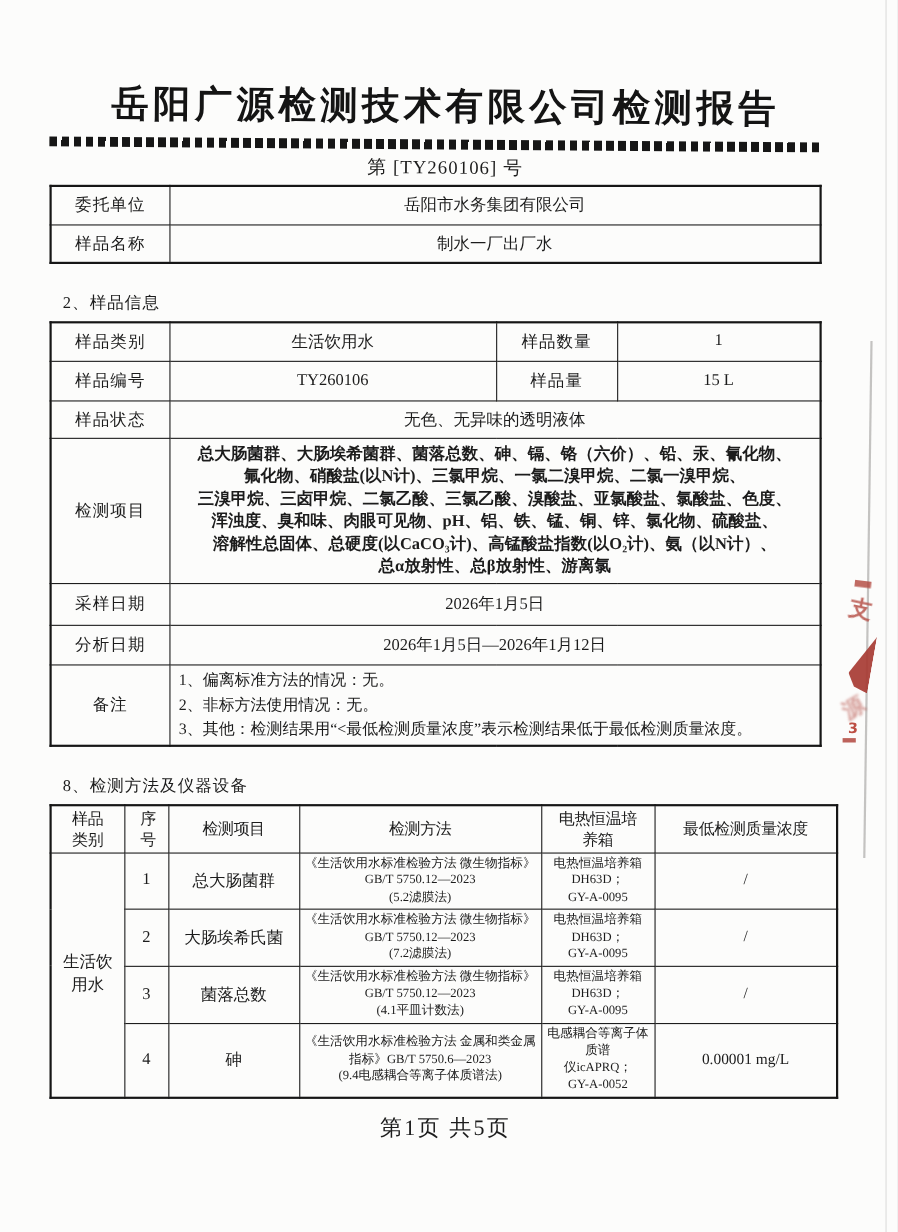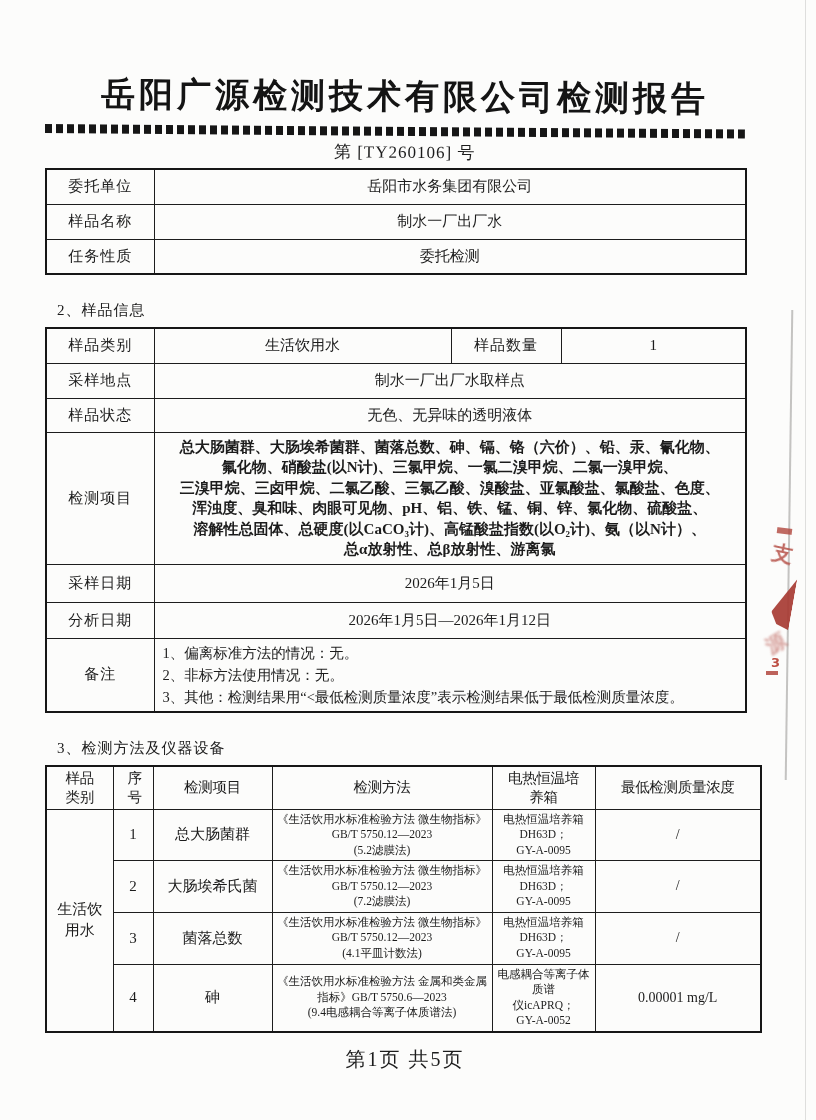--- a/index.html
+++ b/index.html
@@ -97,45 +97,43 @@
         </colgroup>
       <tbody>
           <tr>
         <td class="label-cell">委托单位</td>
         <td>岳阳市水务集团有限公司</td>
       </tr>
       <tr>
         <td class="label-cell">样品名称</td>
         <td>制水一厂出厂水</td>
       </tr>
-      <tr>
-        <td class="label-cell">任务性质</td>
-        <td>委托检测</td>
-      </tr>
     </tbody>
       </table>
 
     <div class="sec-heading sh2">2、样品信息</div>
     <table class="t2">
       <colgroup>
           <col style="width:108px">
           <col style="width:297px">
           <col style="width:110px">
           <col style="width:185px">
         </colgroup>
       <tbody>
           <tr style="height:35px">
         <td class="label-cell">样品类别</td>
         <td>生活饮用水</td>
         <td class="label-cell">样品数量</td>
         <td>1</td>
       </tr>
-      <tr style="height:35px">
-        <td class="label-cell">采样地点</td>
-        <td colspan="3">制水一厂出厂水取样点</td>
+      <tr style="height:36px">
+        <td class="label-cell">样品编号</td>
+        <td>TY260106</td>
+        <td class="label-cell">样品量</td>
+        <td>15 L</td>
       </tr>
       <tr style="height:34px">
         <td class="label-cell">样品状态</td>
         <td colspan="3">无色、无异味的透明液体</td>
       </tr>
       <tr style="height:125px">
         <td class="label-cell">检测项目</td>
         <td colspan="3" class="items-cell pre">总大肠菌群、大肠埃希菌群、菌落总数、砷、镉、铬（六价）、铅、汞、氰化物、
 氟化物、硝酸盐(以N计)、三氯甲烷、一氯二溴甲烷、二氯一溴甲烷、
 三溴甲烷、三卤甲烷、二氯乙酸、三氯乙酸、溴酸盐、亚氯酸盐、氯酸盐、色度、
@@ -153,21 +151,21 @@
       </tr>
       <tr style="height:71px">
         <td class="label-cell">备注</td>
         <td colspan="3" class="remarks-cell pre">1、偏离标准方法的情况：无。
 2、非标方法使用情况：无。
 3、其他：检测结果用“&lt;最低检测质量浓度”表示检测结果低于最低检测质量浓度。</td>
       </tr>
     </tbody>
       </table>
 
-    <div class="sec-heading sh3">3、检测方法及仪器设备</div>
+    <div class="sec-heading sh3">8、检测方法及仪器设备</div>
     <table class="t3">
       <colgroup>
           <col style="width:67px">
           <col style="width:40px">
           <col style="width:119px">
           <col style="width:220px">
           <col style="width:103px">
           <col style="width:166px">
         </colgroup>
       <tbody>

